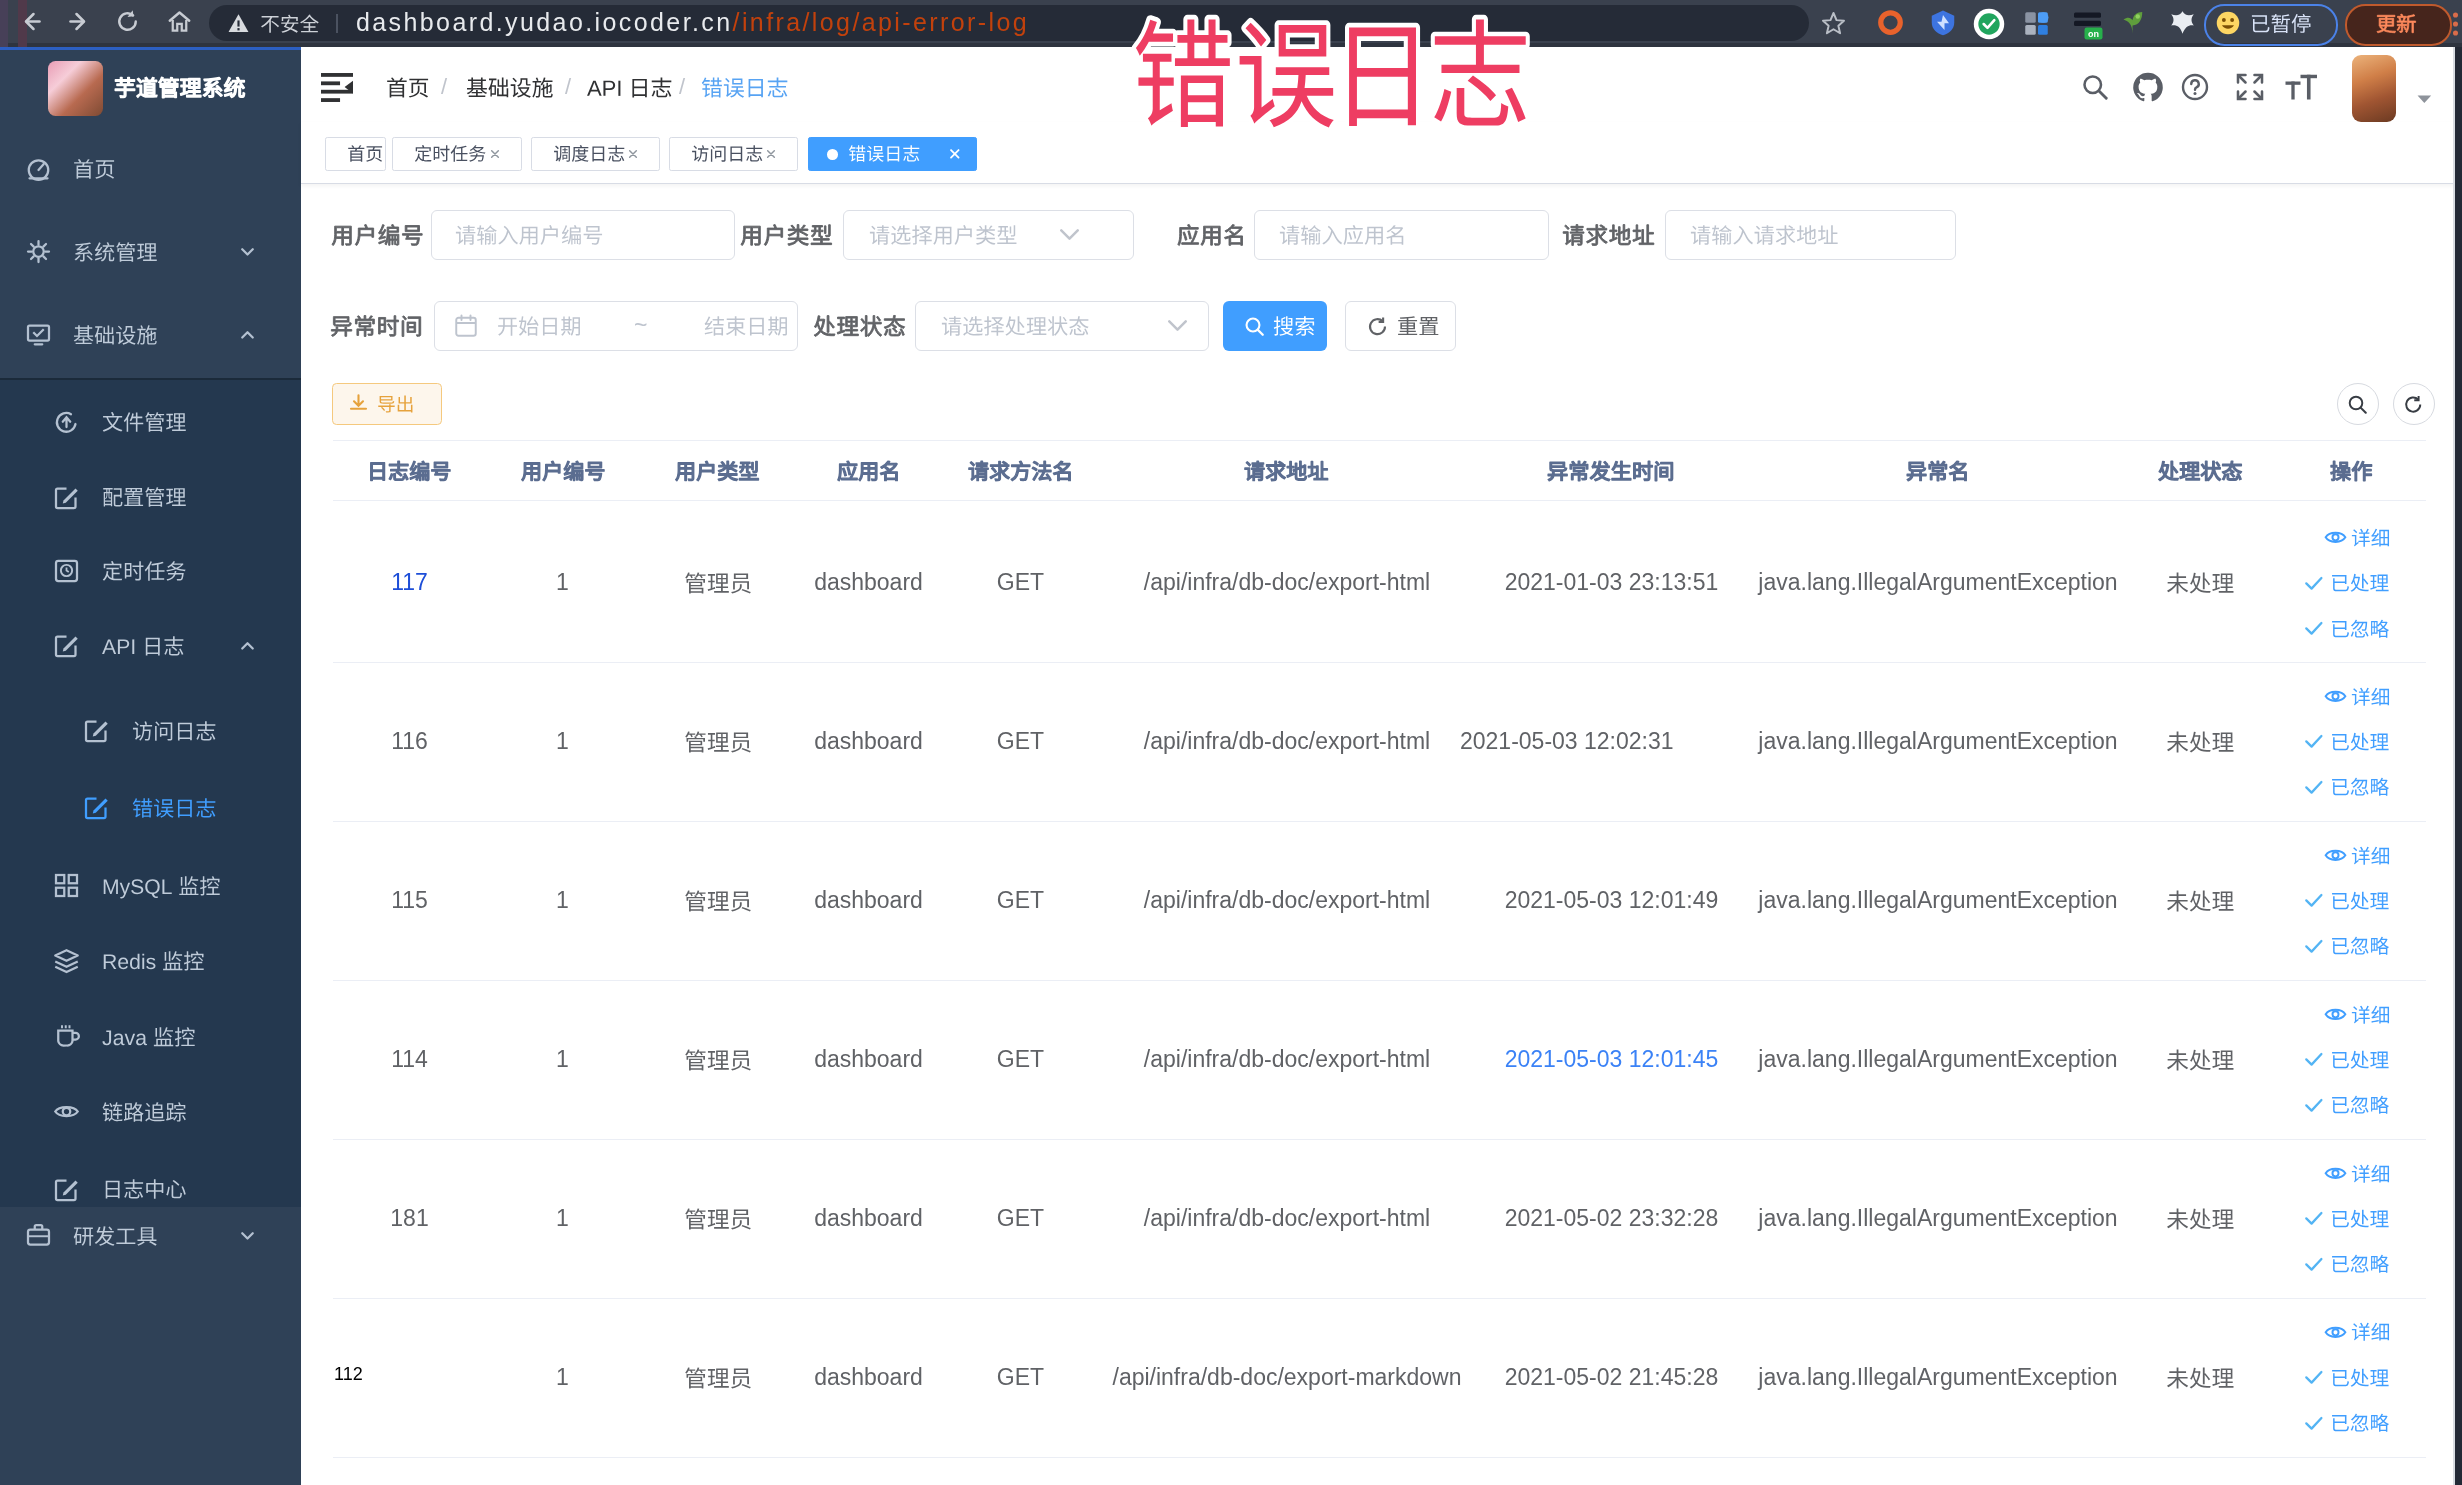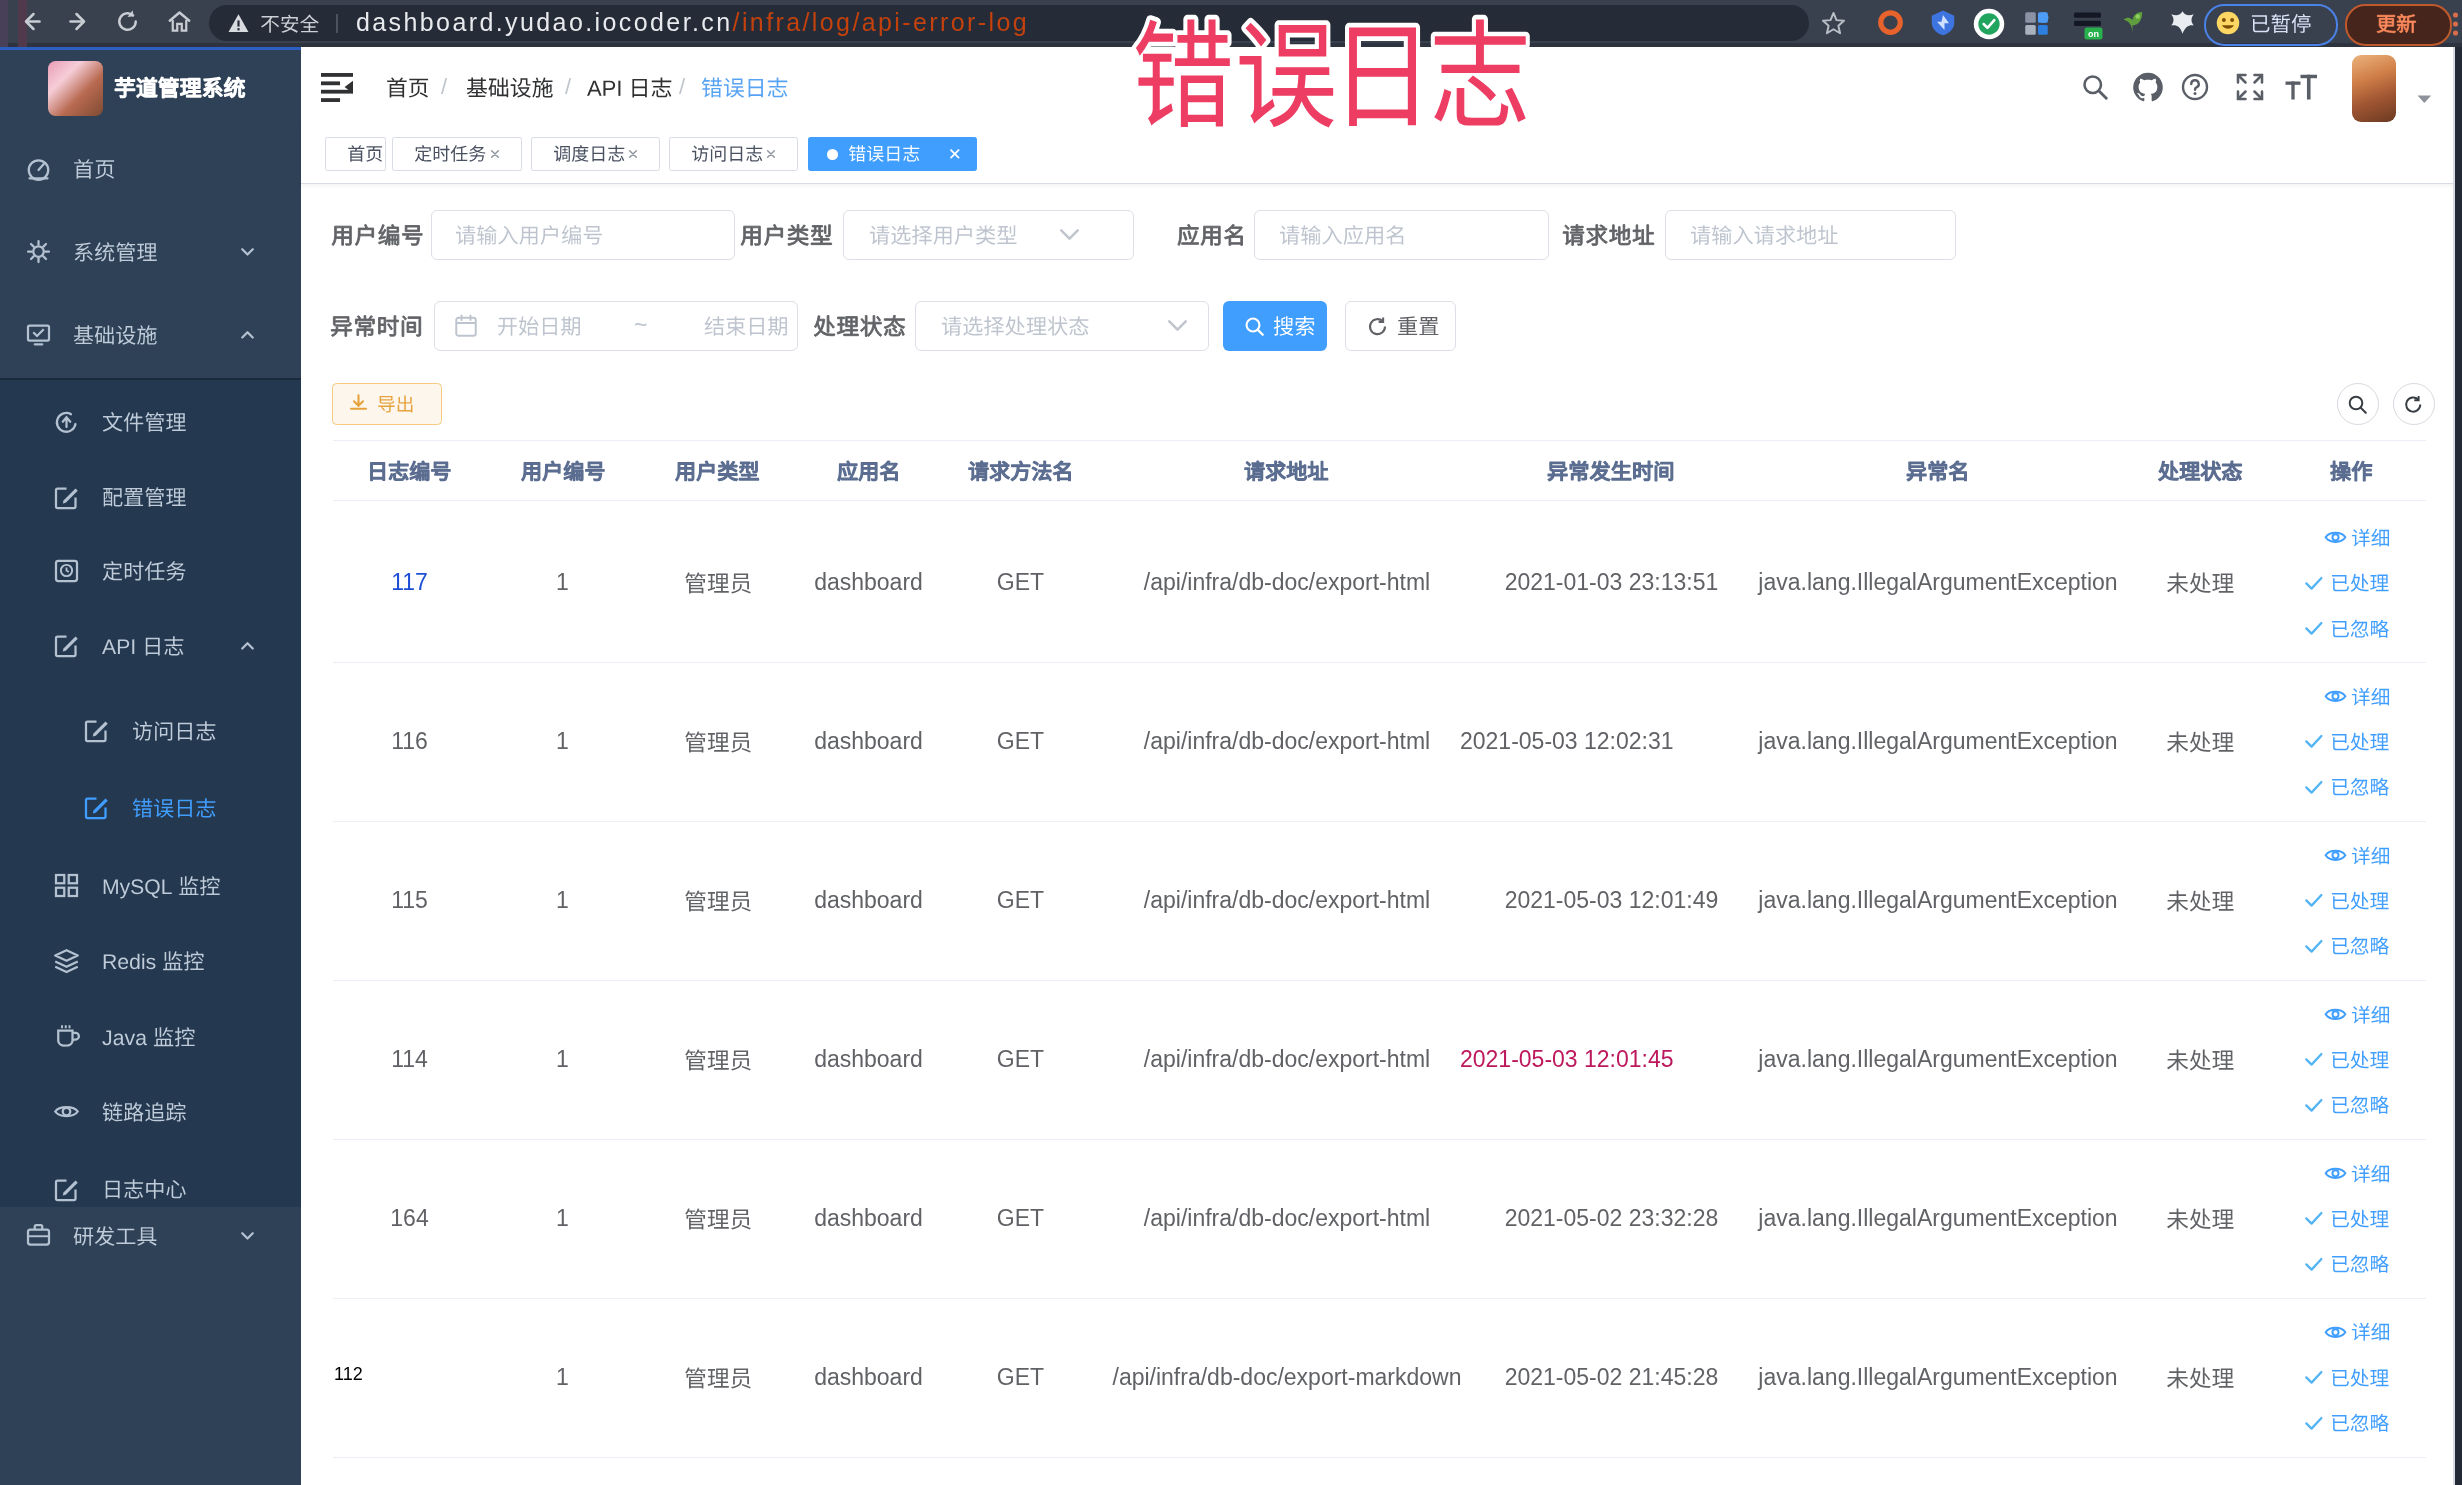--- a/index.html
+++ b/index.html
@@ -747,21 +747,21 @@
 <div style="position:absolute;font-size:23px;color:#606266;text-align:center;top:1046px;left:410px;width:151px;margin-left:-76px;">114</div>
 <div style="position:absolute;font-size:23px;color:#606266;text-align:center;top:1046px;left:563px;width:151px;margin-left:-76px;">1</div>
 <svg style="position:absolute;left:684px;top:1043px;" width="70" height="34" fill="#606266" viewBox="0 0 92 45">
     <use href="#gn7ba1" transform="translate(0.0 33.9) scale(0.0300 -0.0300)"></use>
     <use href="#gn7406" transform="translate(30.0 33.9) scale(0.0300 -0.0300)"></use>
     <use href="#gn5458" transform="translate(60.0 33.9) scale(0.0300 -0.0300)"></use>
   </svg>
 <div style="position:absolute;font-size:23px;color:#606266;text-align:center;top:1046px;left:869px;width:227px;margin-left:-114px;">dashboard</div>
 <div style="position:absolute;font-size:23px;color:#606266;text-align:center;top:1046px;left:1021px;width:151px;margin-left:-76px;">GET</div>
 <div style="position:absolute;font-size:23px;color:#606266;text-align:center;top:1046px;left:1287px;width:454px;margin-left:-227px;">/api/infra/db-doc/export-html</div>
-<div style="position:absolute;font-size:23px;color:#be185d;text-align:left;top:1046px;left:1611px;width:303px;margin-left:-151px;">2021-05-03 12:01:45</div>
+<div style="position:absolute;font-size:23px;color:#3b82f6;text-align:center;top:1046px;left:1611px;width:303px;margin-left:-151px;">2021-05-03 12:01:45</div>
 <div style="position:absolute;font-size:23px;color:#606266;text-align:center;top:1046px;left:1938px;width:424px;margin-left:-212px;">java.lang.IllegalArgumentException</div>
 <svg style="position:absolute;left:2166px;top:1043px;" width="70" height="34" fill="#606266" viewBox="0 0 92 45">
     <use href="#gn672a" transform="translate(0.0 33.9) scale(0.0300 -0.0300)"></use>
     <use href="#gn5904" transform="translate(30.0 33.9) scale(0.0300 -0.0300)"></use>
     <use href="#gn7406" transform="translate(60.0 33.9) scale(0.0300 -0.0300)"></use>
   </svg>
 <svg class="ab" style="left:2324px;top:1006px" width="23" height="16.7" viewBox="0 0 30 22">
     <path d="M2 11 C7 3 23 3 28 11 C23 19 7 19 2 11 Z" fill="none" stroke="#409eff" stroke-width="2.6"></path>
     <circle cx="15" cy="11" r="4" fill="none" stroke="#409eff" stroke-width="2.6"></circle>
   </svg>
@@ -779,21 +779,21 @@
   </svg>
 <svg class="ab" style="left:2304px;top:1097px" width="19.7" height="16.7" viewBox="0 0 26 22">
     <path d="M3 11 L10 18 L23 4" fill="none" stroke="#53b4f4" stroke-width="3" stroke-linecap="round" stroke-linejoin="round"></path>
   </svg>
 <svg style="position:absolute;left:2330px;top:1090px;" width="61" height="29.5" fill="#409eff" viewBox="0 0 80 39">
     <use href="#gn5df2" transform="translate(0.0 29.4) scale(0.0260 -0.0260)"></use>
     <use href="#gn5ffd" transform="translate(26.0 29.4) scale(0.0260 -0.0260)"></use>
     <use href="#gn7565" transform="translate(52.0 29.4) scale(0.0260 -0.0260)"></use>
   </svg>
 <div style="position:absolute;left:333px;top:1298px;width:2093px;height:0.8px;background:#ebeef5;"></div>
-<div style="position:absolute;font-size:23px;color:#606266;text-align:center;top:1205px;left:410px;width:151px;margin-left:-76px;">164</div>
+<div style="position:absolute;font-size:23px;color:#606266;text-align:center;top:1205px;left:410px;width:151px;margin-left:-76px;">181</div>
 <div style="position:absolute;font-size:23px;color:#606266;text-align:center;top:1205px;left:563px;width:151px;margin-left:-76px;">1</div>
 <svg style="position:absolute;left:684px;top:1202px;" width="70" height="34" fill="#606266" viewBox="0 0 92 45">
     <use href="#gn7ba1" transform="translate(0.0 33.9) scale(0.0300 -0.0300)"></use>
     <use href="#gn7406" transform="translate(30.0 33.9) scale(0.0300 -0.0300)"></use>
     <use href="#gn5458" transform="translate(60.0 33.9) scale(0.0300 -0.0300)"></use>
   </svg>
 <div style="position:absolute;font-size:23px;color:#606266;text-align:center;top:1205px;left:869px;width:227px;margin-left:-114px;">dashboard</div>
 <div style="position:absolute;font-size:23px;color:#606266;text-align:center;top:1205px;left:1021px;width:151px;margin-left:-76px;">GET</div>
 <div style="position:absolute;font-size:23px;color:#606266;text-align:center;top:1205px;left:1287px;width:454px;margin-left:-227px;">/api/infra/db-doc/export-html</div>
 <div style="position:absolute;font-size:23px;color:#606266;text-align:center;top:1205px;left:1611px;width:303px;margin-left:-151px;">2021-05-02 23:32:28</div>

